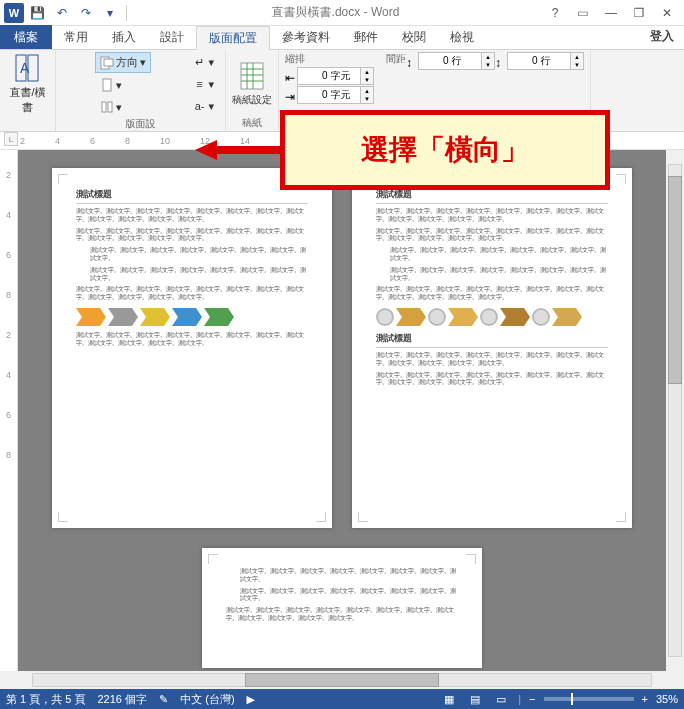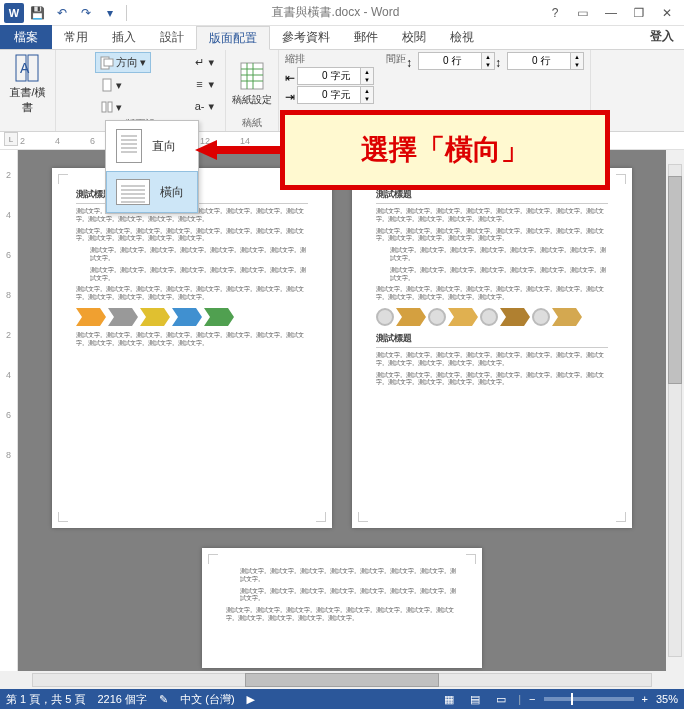--- a/index.html
+++ b/index.html
@@ -256,30 +256,20 @@
             <div class="arrows">
               <span>▲</span>
               <span>▼</span>
             </div>
           </div>
       </div>
     </div>
   </div>
 
 
-  <div class="orient-menu">
-    <div class="orient-item">
-      <div class="orient-icon-portrait"></div>
-      <span>直向</span>
-    </div>
-    <div class="orient-item hover">
-      <div class="orient-icon-landscape"></div>
-      <span>橫向</span>
-    </div>
-  </div>
 </div>
 
 <div class="ruler-corner">L</div>
 <div class="ruler-horiz">
   <span>2</span>
     <span>4</span>
     <span>6</span>
     <span>8</span>
     <span>10</span>
     <span>12</span>

